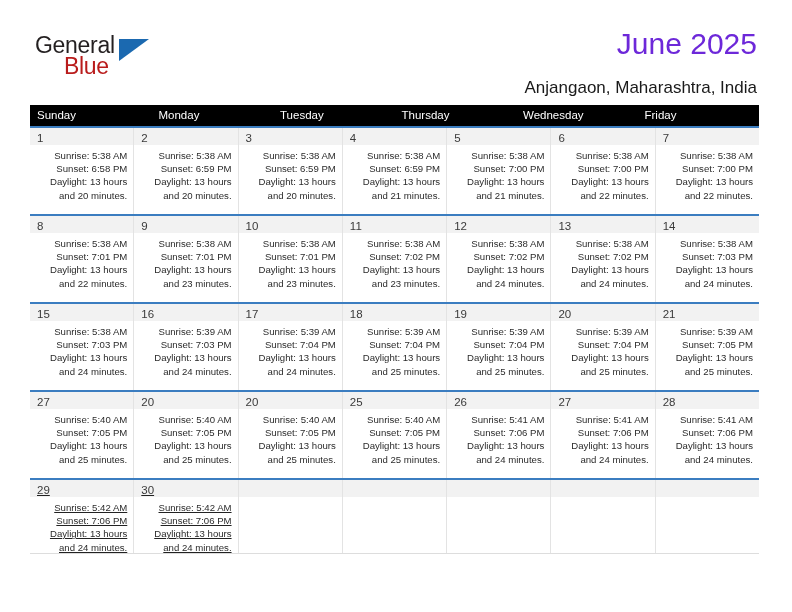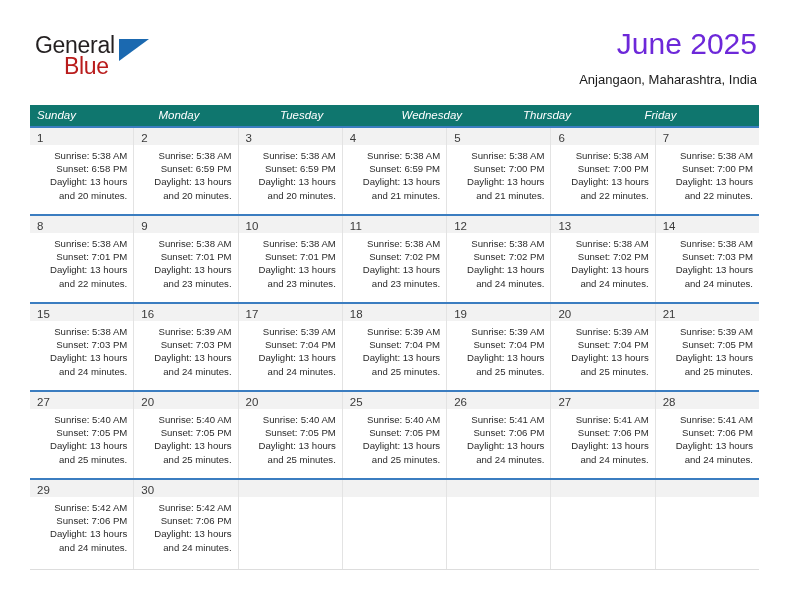--- a/index.html
+++ b/index.html
@@ -72,59 +72,59 @@
     text-align: right;
   }
   .cal-title {
     font-size: 30px;
     color: #6d28d9;
     font-weight: normal;
     line-height: 36px;
     white-space: nowrap;
   }
   .cal-subtitle {
-    font-size: 13px;
+    font-size: 17px;
     color: #1a1a1a;
     line-height: 20px;
-    margin-top: 8px;
+    margin-top: 16px;
     white-space: nowrap;
   }
 
   
   .calendar {
     position: absolute;
     left: 30px;
     top: 105px;
     width: 729px;
   }
   .weekday-row {
     display: flex;
-    background: #0f766e;
+    background: #000000;
     height: 21px;
-    font-style: italic;
   }
   .weekday {
     flex: 1 1 0;
     color: #ffffff;
     font-size: 11.5px;
     line-height: 21px;
     padding-left: 7px;
     box-sizing: border-box;
     white-space: nowrap;
     overflow: hidden;
   }
   .week-row {
     display: flex;
     border-top: 2px solid #3b7dc0;
     height: 88px;
     box-sizing: border-box;
   }
   .week-row.last {
-    height: 92px;
+    height: 76px;
     border-bottom: 1px solid #dddddd;
+    text-decoration: underline;
   }
   .day-cell {
     flex: 1 1 0;
     box-sizing: border-box;
     border-right: 1px solid #e3e3e3;
     position: relative;
   }
   .day-cell:last-child {
     border-right: none;
   }
@@ -174,22 +174,22 @@
       <div class="cal-subtitle">Anjangaon, Maharashtra, India</div>
     </div>
 
   </div>
 
   <div class="calendar">
     <div class="weekday-row" id="weekday-row">
         <div class="weekday">Sunday</div>
         <div class="weekday">Monday</div>
         <div class="weekday">Tuesday</div>
+        <div class="weekday">Thursday</div>
         <div class="weekday">Wednesday</div>
-        <div class="weekday">Thursday</div>
         <div class="weekday">Friday</div>
       </div>
     <div id="weeks-container">
         <div class="week-row">
           <div class="day-cell">
             <div class="day-num-strip"><span class="day-num">1</span></div>
             <div class="day-info">
               <div>Sunrise: 5:38 AM</div>
               <div>Sunset: 6:58 PM</div>
               <div>Daylight: 13 hours</div>

